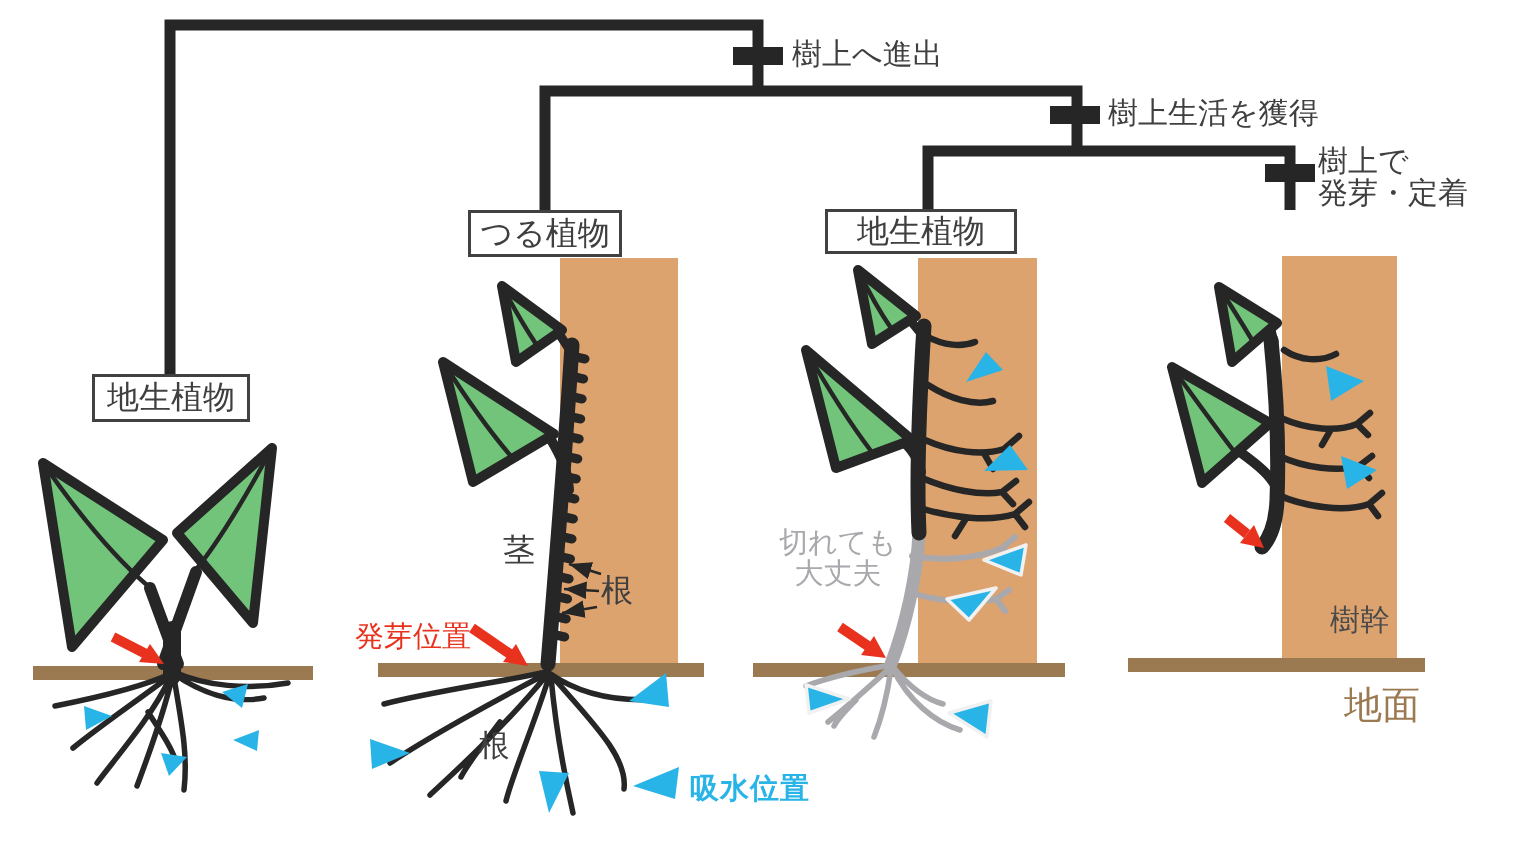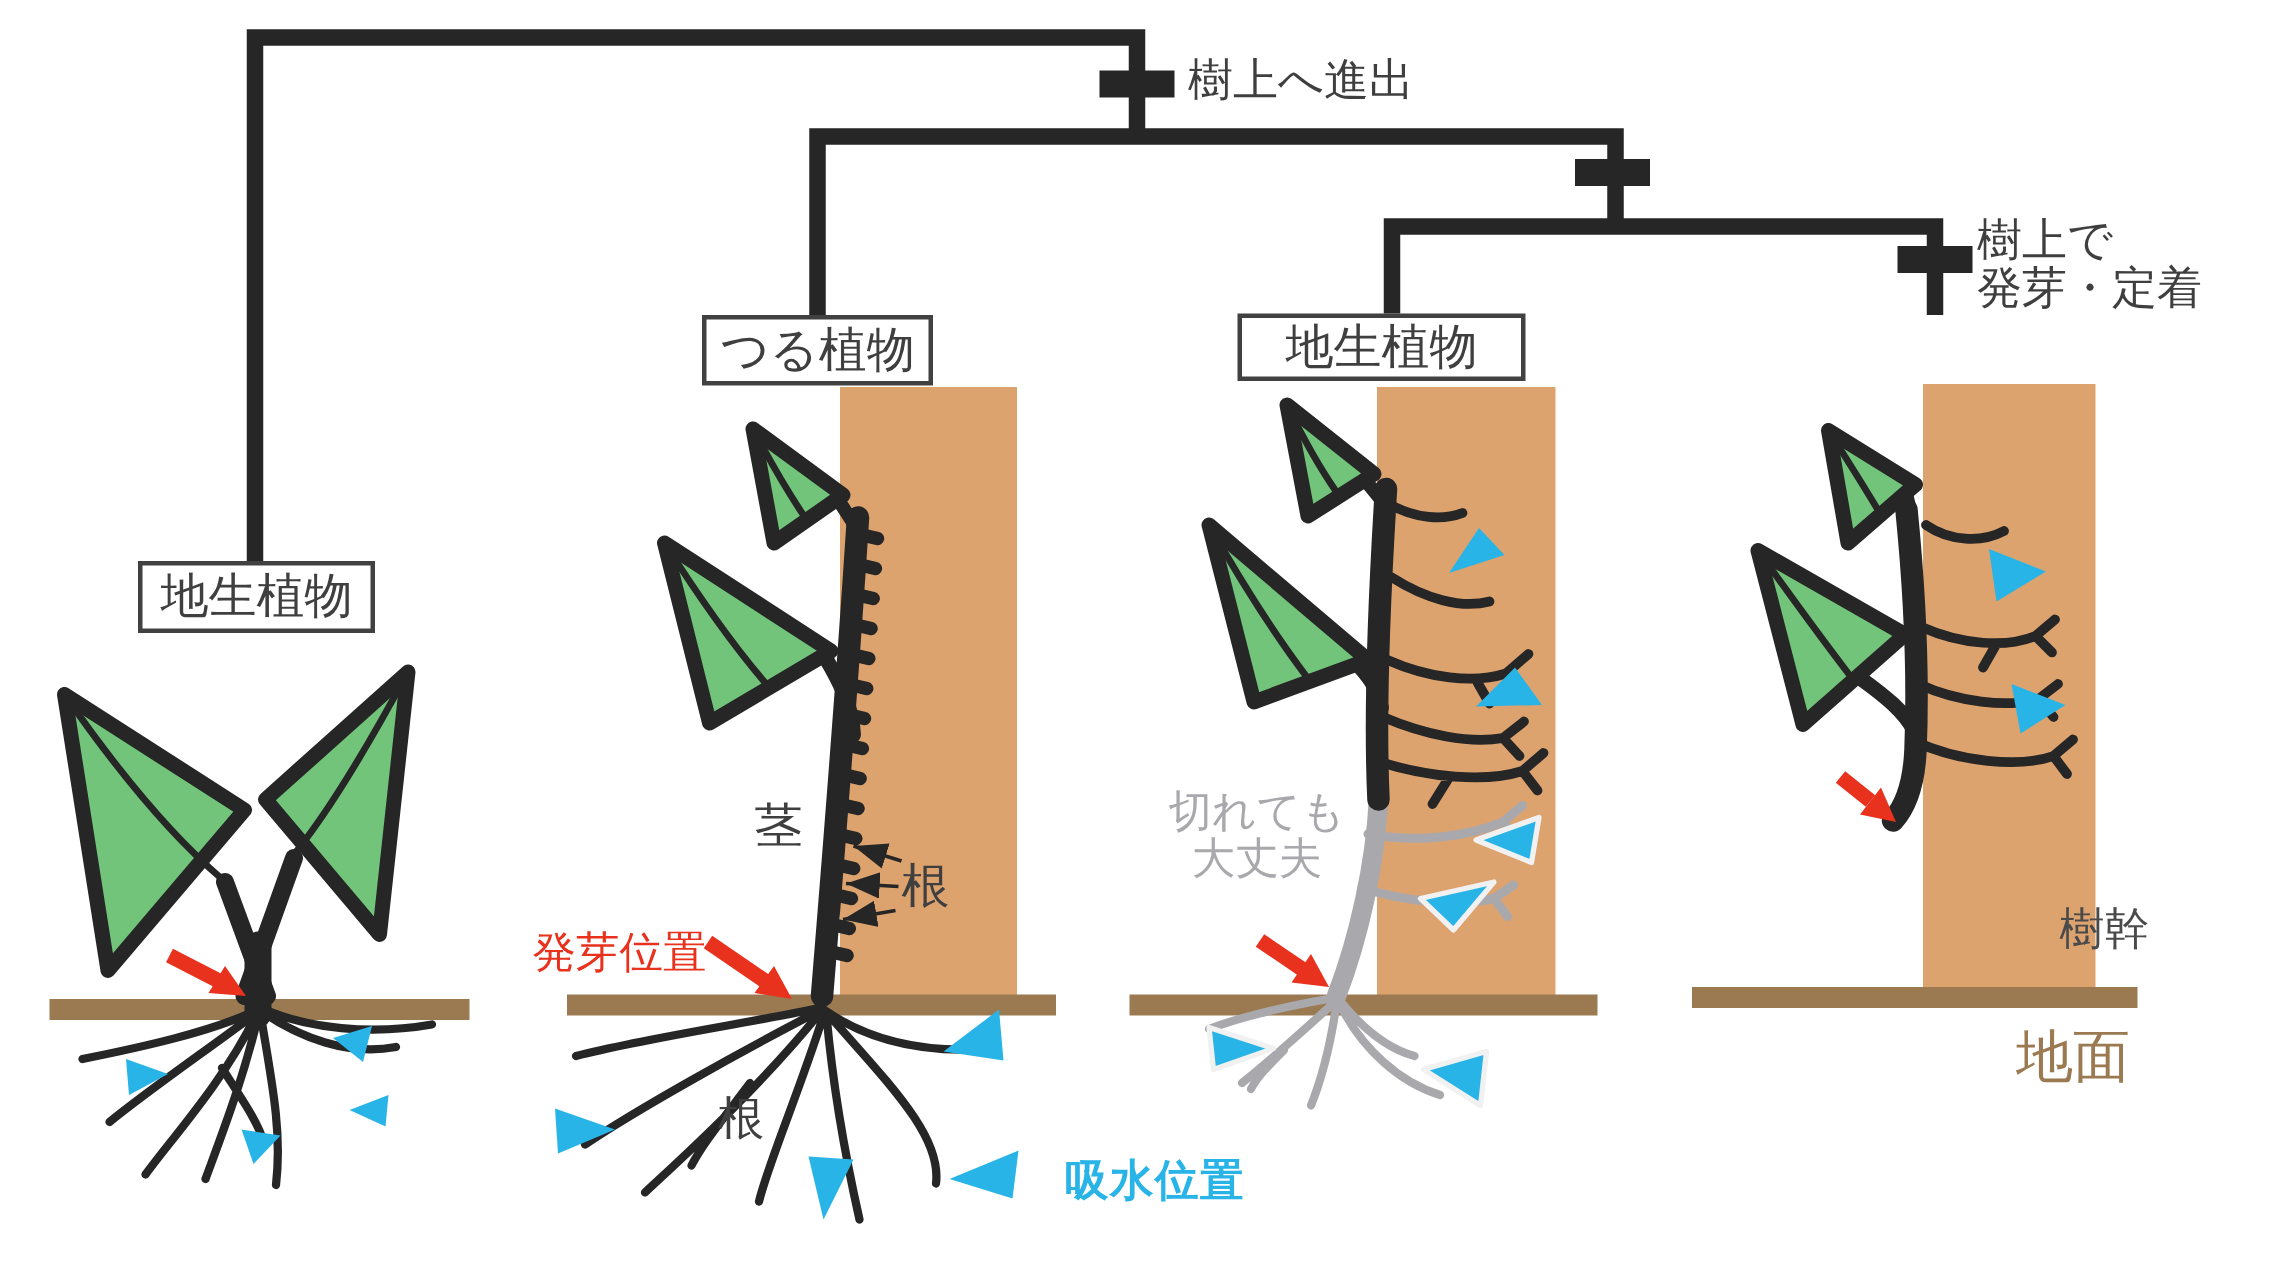--- a/index.html
+++ b/index.html
@@ -36,23 +36,23 @@
 
   .label{position:absolute;z-index:2;white-space:nowrap;line-height:1.05;}
   .centered{transform:translate(-50%,-50%);text-align:center;}
   .node-label{font-size:30px;color:var(--label-text);}
   .plant-box{
     position:absolute;z-index:2;display:flex;align-items:center;justify-content:center;
     background:#fff;border:3px solid #414141;color:var(--label-text);font-size:32px;
   }
   .part-label{font-size:32px;color:var(--label-text);}
   .red-label{font-size:29px;font-weight:400;color:var(--accent-red);}
-  .cyan-label{font-size:29px;font-weight:700;color:var(--accent-cyan);letter-spacing:1px;margin-left:20px;}
+  .cyan-label{font-size:29px;font-weight:700;color:var(--accent-cyan);letter-spacing:1px;}
   .gray-label{font-size:29px;color:var(--severed-gray);line-height:1.08;}
-  .trunk-label{font-size:30px;color:var(--trunk-label-gray);margin-left:43px;}
+  .trunk-label{font-size:30px;color:var(--trunk-label-gray);}
   .ground-label{font-size:38px;color:var(--ground-brown);}
 </style>
 </head>
 <body>
 
 <div class="canvas">
 
   <svg class="art" width="1526" height="842" viewBox="0 0 1526 842">
     <defs>
       <marker id="ah" markerWidth="10" markerHeight="8" refX="9" refY="3.5" orient="auto">
@@ -160,20 +160,21 @@
       <polygon class="tri" points="1326,366 1364,381 1331,401"></polygon>
       <polygon class="tri" points="1341,456 1377,470 1347,489"></polygon>
       <g>
         <path class="red-shaft" d="M1227,518 L1247,534"></path>
         <polygon class="red-head" points="1264,548 1240,543 1254,525"></polygon>
       </g>
     </g>
   </svg>
 
   <div class="label node-label" style="left:792px;top:38px;">樹上へ進出</div>
+  <div class="label node-label" style="left:1108px;top:97px;">樹上生活を獲得</div>
   <div class="label node-label" style="left:1318px;top:145px;">
     <span style="display:block;">樹上で</span>
     <span style="display:block;">発芽・定着</span>
   </div>
 
   <div class="plant-box" style="left:92px;top:374px;width:158px;height:48px;text-align:right;">地生植物</div>
   <div class="plant-box" style="left:468px;top:210px;width:154px;height:47px;">つる植物</div>
   <div class="plant-box" style="left:825px;top:209px;width:192px;height:45px;">地生植物</div>
 
   <div class="label part-label centered" style="left:519px;top:551px;">茎</div>

